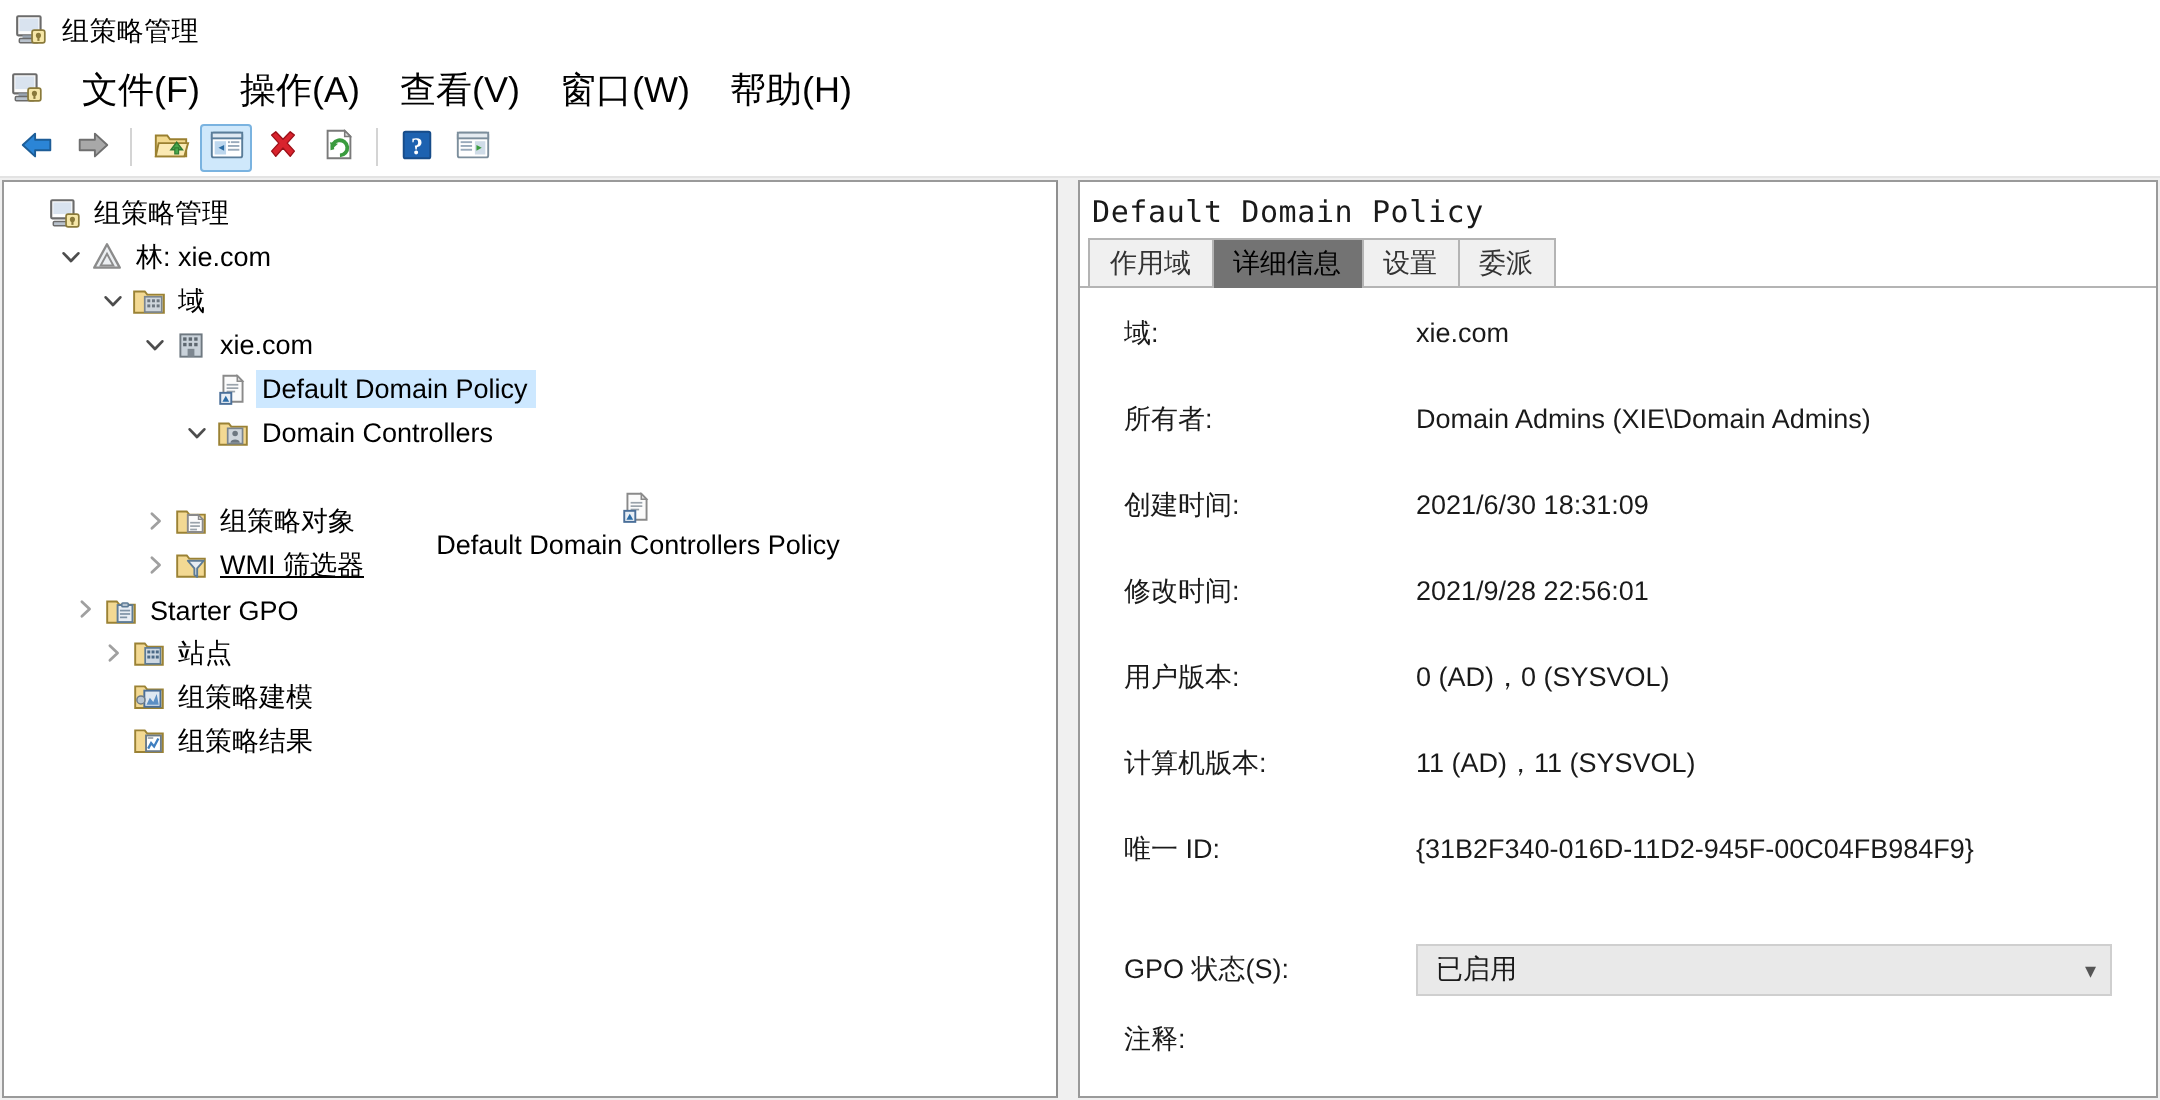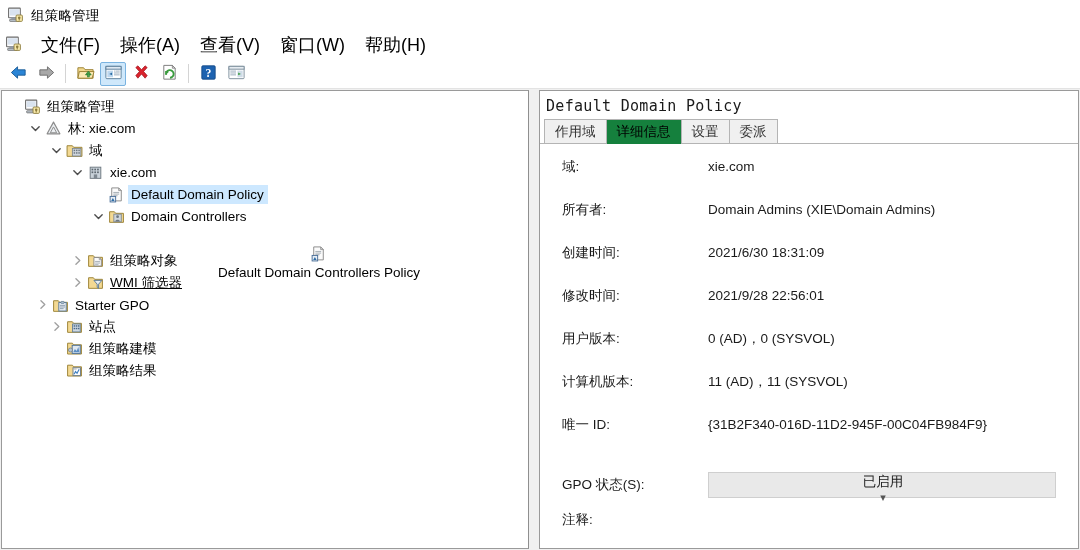--- a/index.html
+++ b/index.html
@@ -109,40 +109,40 @@
     border-bottom: 1px solid #b4b4b4;
     background: #ffffff;
   }
   .tab {
     font-size: 13.5px; color: #333;
     padding: 3px 10px 4px 10px; height: 24px; line-height: 17px;
     background: #f0f0f0; border: 1px solid #b4b4b4; border-bottom: none;
     margin-right: -1px; position: relative; cursor: default;
   }
   .tab.active {
-    background: #15803d; color: #000; z-index: 3;
+    background: #737373; color: #000; z-index: 3;
     height: 25px; margin-bottom: -1px;
   }
   .tab-filler { flex: 1; height: 1px; }
 
   .fields { padding: 14px 0 0 0; }
   .field-row { display: flex; align-items: flex-start; height: 43px; }
   .field-label {
     width: 168px; flex: 0 0 168px; padding-left: 22px;
     font-size: 13.5px; color: #1a1a1a; line-height: 18px;
   }
   .field-value {
     font-size: 13.5px; color: #1a1a1a; line-height: 18px;
   }
   .gpo-row { height: 52px; align-items: center; }
   .combo {
     width: 348px; height: 26px;
     background: #e9e9e9; border: 1px solid #cfcfcf;
     display: flex; align-items: center; justify-content: space-between;
-    padding: 0 7px 0 9px; font-size: 13.5px; color: #1a1a1a; flex-direction: column;
+    padding: 0 7px 0 9px; font-size: 13.5px; color: #1a1a1a;
   }
   .combo .chev { color: #555; font-size: 11px; }
 </style>
 </head>
 <body>
 
 <div id="app">
 
   <div class="titlebar">
     <span>

